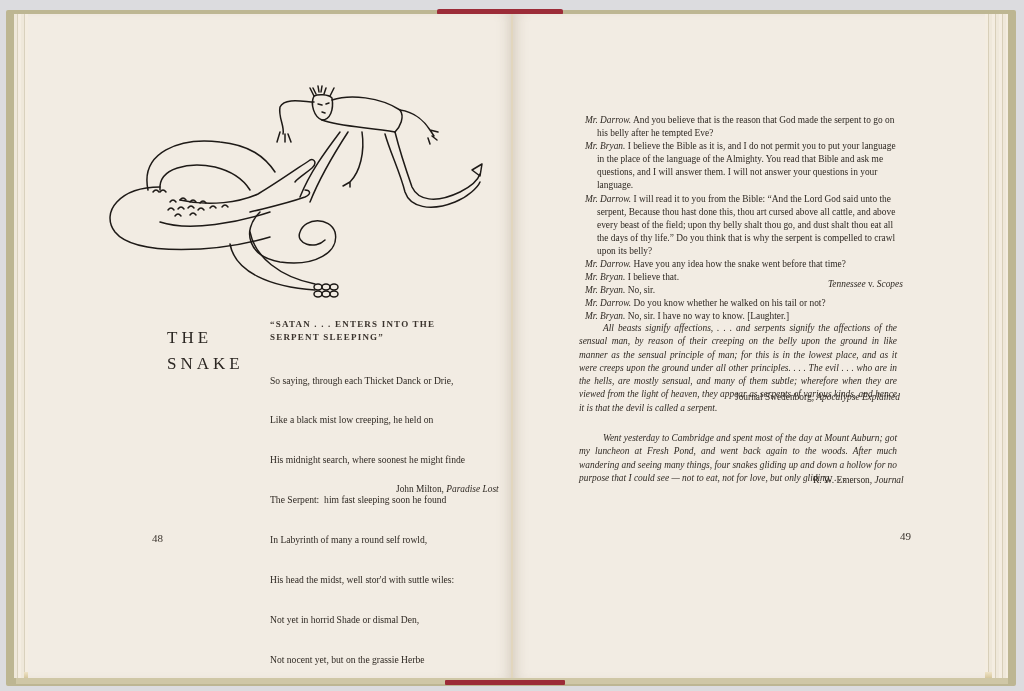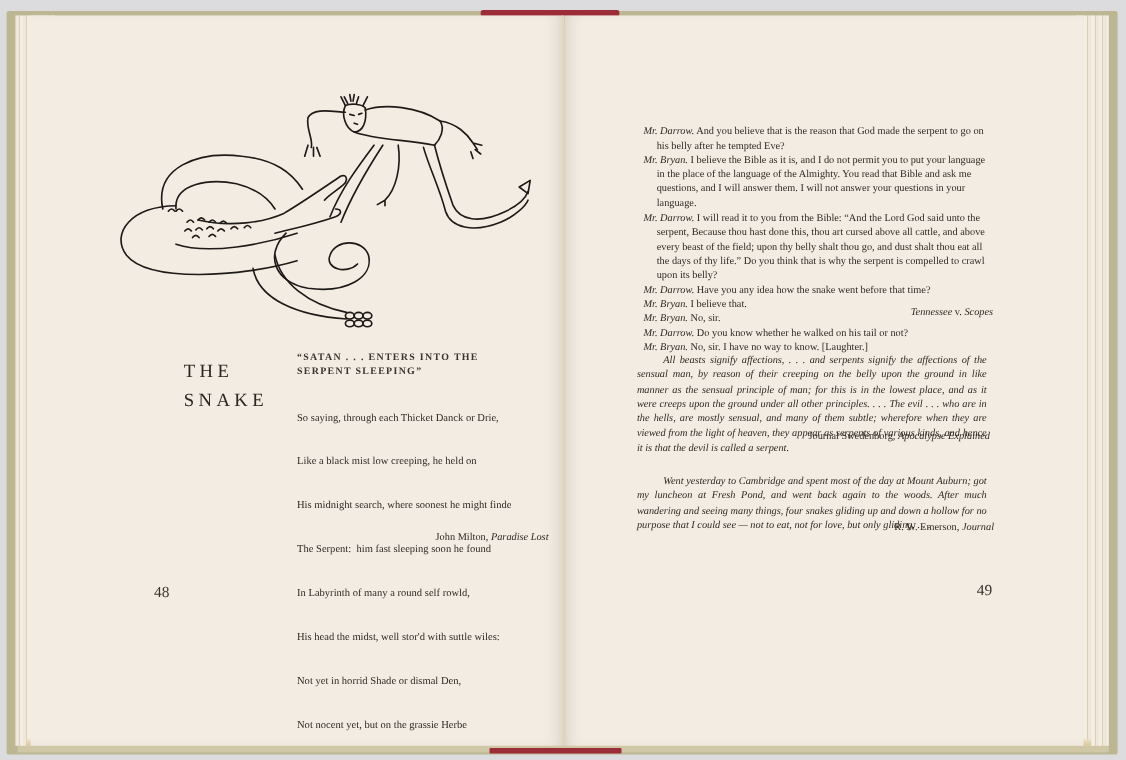--- a/index.html
+++ b/index.html
@@ -14,21 +14,21 @@
   .page.left{left:28px;width:484px;box-shadow:inset -10px 0 14px -8px rgba(120,100,70,0.25);}
   .page.right{left:513px;width:472px;box-shadow:inset 10px 0 14px -8px rgba(120,100,70,0.25);}
   .gutter{position:absolute;left:511px;top:14px;width:2px;height:664px;background:#e2d6bd;}
   .bottom-edge{position:absolute;left:24px;top:672px;width:968px;height:6px;background:linear-gradient(#efe3c6,#d6c79d);}
   .illustration{position:absolute;left:100px;top:72px;width:400px;height:240px;}
   .chapter-title{position:absolute;left:157px;top:325px;font-size:17px;letter-spacing:4px;color:#2b2622;line-height:26px;margin-left:10px;}
   .poem-heading{position:absolute;left:270px;top:318px;font-size:9px;letter-spacing:1.2px;color:#3a332d;line-height:13px;font-weight:bold;}
   .poem{position:absolute;left:270px;top:347px;font-size:9.6px;line-height:13.3px;color:#2f2923;white-space:pre;}
   .attr{font-size:9.4px;color:#2f2923;position:absolute;white-space:nowrap;}
   .attr i{font-style:italic;}
-  .page-num{position:absolute;font-size:14px;color:#3a332d;}
+  .page-num{position:absolute;font-size:11px;color:#3a332d;margin-left:12px;}
   .dialogue{position:absolute;left:585px;top:114px;width:318px;font-size:9.4px;line-height:13.1px;color:#2f2923;}
   .dialogue .line{padding-left:12px;text-indent:-12px;}
   .dialogue .speaker{font-style:italic;margin-top:20px;}
   .para{position:absolute;left:579px;width:318px;font-size:9.4px;line-height:13.3px;color:#2f2923;text-align:justify;font-style:italic;}
 </style>
 </head>
 <body>
 
 <div class="cover">
   <div class="cover-inner"></div>

